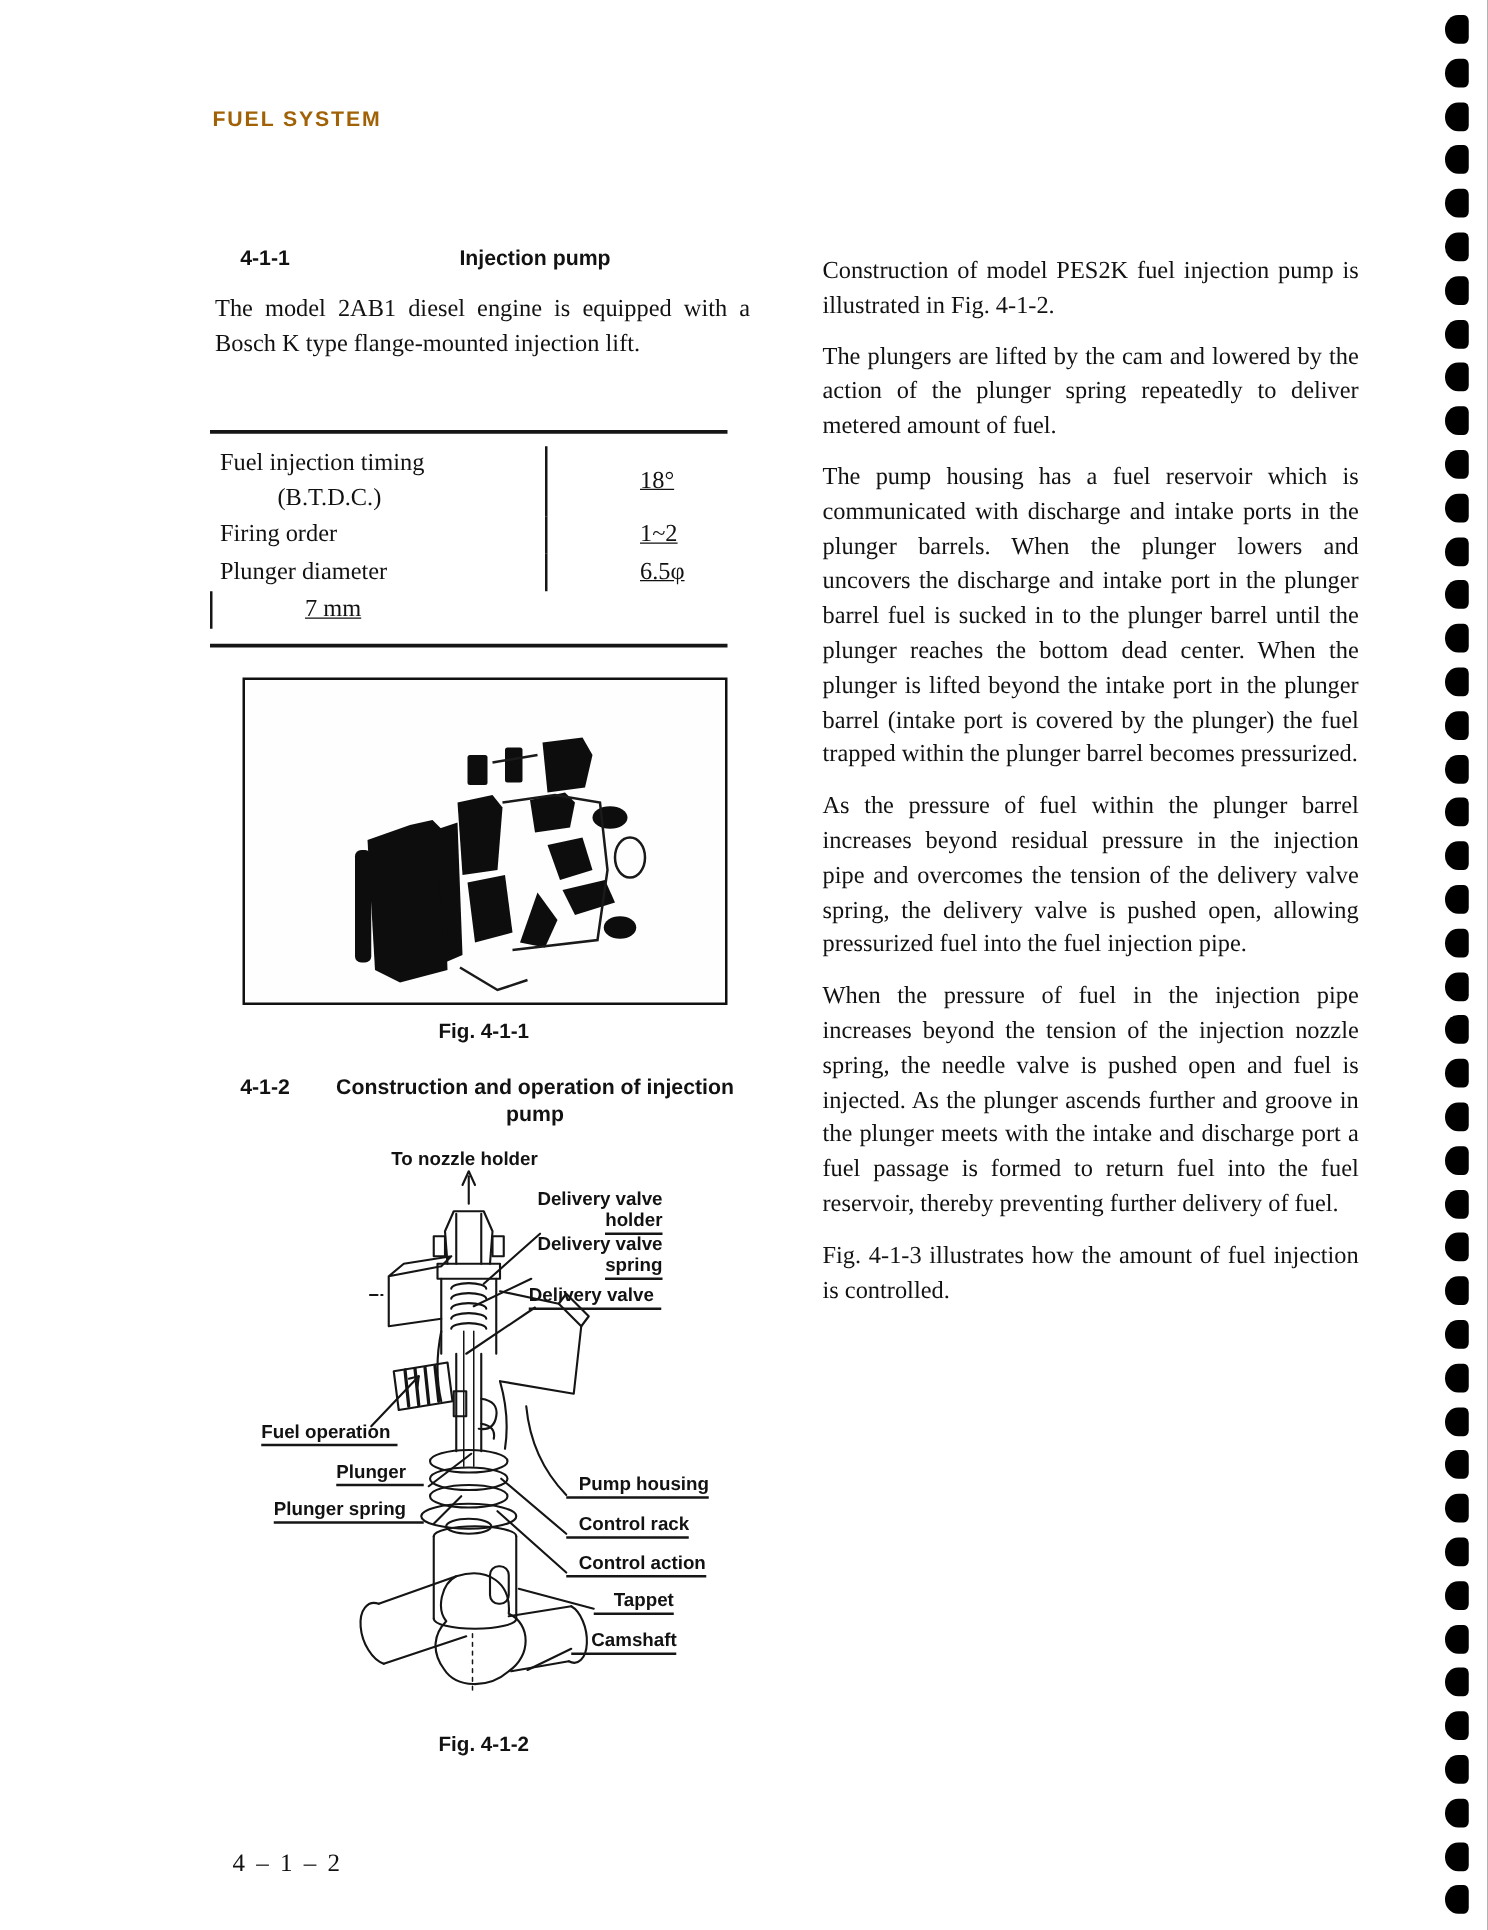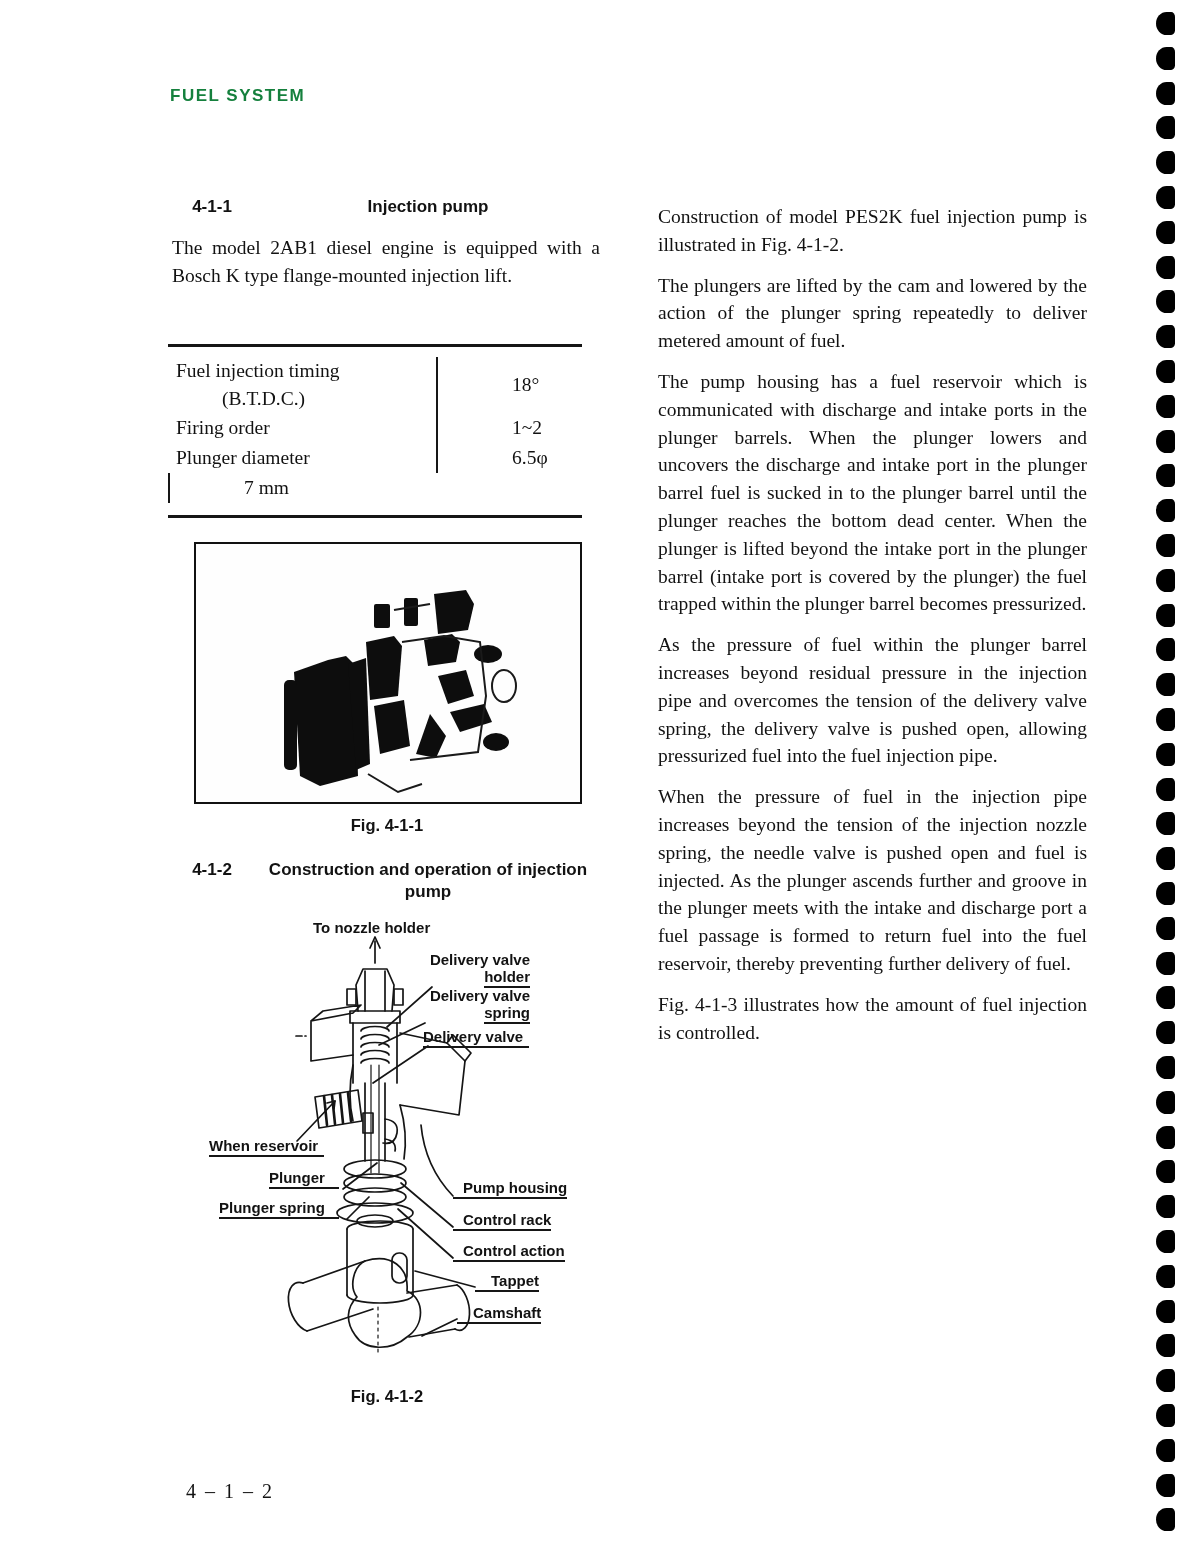--- a/index.html
+++ b/index.html
@@ -12,41 +12,41 @@
   
   .binding-strip { position:absolute; left:1156px; top:0; width:20px; height:100%; }
   .binding-strip .dot {
     position:absolute; left:0; width:19px; height:23px; background:#000;
     border-radius:11px 4px 4px 11px / 12px 5px 5px 12px;
   }
 
   .page-header {
     position:absolute; left:170px; top:86px;
     font-family:"Liberation Sans","DejaVu Sans",sans-serif;
-    font-size:17px; font-weight:700; letter-spacing:1.5px; color:#15803d;
+    font-size:17px; font-weight:700; letter-spacing:1.5px; color:#a16207;
   }
 
   
   .col-left { position:absolute; left:170px; top:196px; width:432px; }
 
   .sec-heading { display:flex; font-family:"Liberation Sans","DejaVu Sans",sans-serif;
     font-weight:700; font-size:17px; line-height:22px;text-align:center; }
   .sec-heading .num { width:84px; flex:0 0 84px; }
   .sec-heading .title { flex:1; }
 
   .intro { margin:16px 2px 0 2px; font-size:19.5px; line-height:28px; text-align:justify; }
 
   .spec-table { margin-top:54px; margin-left:-2px; width:414px;
     border-top:3px solid #161616; border-bottom:3px solid #161616;
     padding:10px 0 12px 0; font-size:19.5px; }
   .spec-row { display:flex; }
   .spec-label-cell { width:268px; flex:0 0 268px; padding-left:8px; box-sizing:border-box; }
   .spec-sublabel { padding-left:46px; }
   .spec-value-cell { flex:1; border-left:2.5px solid #161616; padding-left:74px;
-    display:flex; align-items:center; }
+    display:flex; align-items:center;text-decoration:underline; }
   .spec-row.tall .spec-label-cell { line-height:28px; }
   .spec-row { line-height:30px; }
 
   .fig1-frame { margin-top:24px; margin-left:24px; width:384px; height:258px;
     border:2.5px solid #111; box-sizing:content-box; display:flex;
     align-items:center; justify-content:center; background:#fefefe; }
   .fig-caption { width:434px; text-align:center; margin-top:12px;
     font-family:"Liberation Sans","DejaVu Sans",sans-serif; font-weight:700; font-size:16.5px; }
 
   .sec-heading.second { margin-top:24px; }
@@ -271,21 +271,21 @@
         <span class="u">holder</span>
       </div>
       <div class="dlabel lbl-dvspring two-line">
         <span>Delivery valve</span><br>
         <span class="u">spring</span>
       </div>
       <div class="dlabel lbl-dvalve">
         <span class="u pad-r6">Delivery valve</span>
       </div>
       <div class="dlabel lbl-fuelres">
-        <span class="u pad-r6">When reservoir</span>
+        <span class="u pad-r6">Fuel operation</span>
       </div>
       <div class="dlabel lbl-plunger">
         <span class="u pad-r14">Plunger</span>
       </div>
       <div class="dlabel lbl-plungerspring">
         <span class="u pad-r14">Plunger spring</span>
       </div>
       <div class="dlabel lbl-pumphousing">
         <span class="u pad-l10">Pump housing</span>
       </div>

